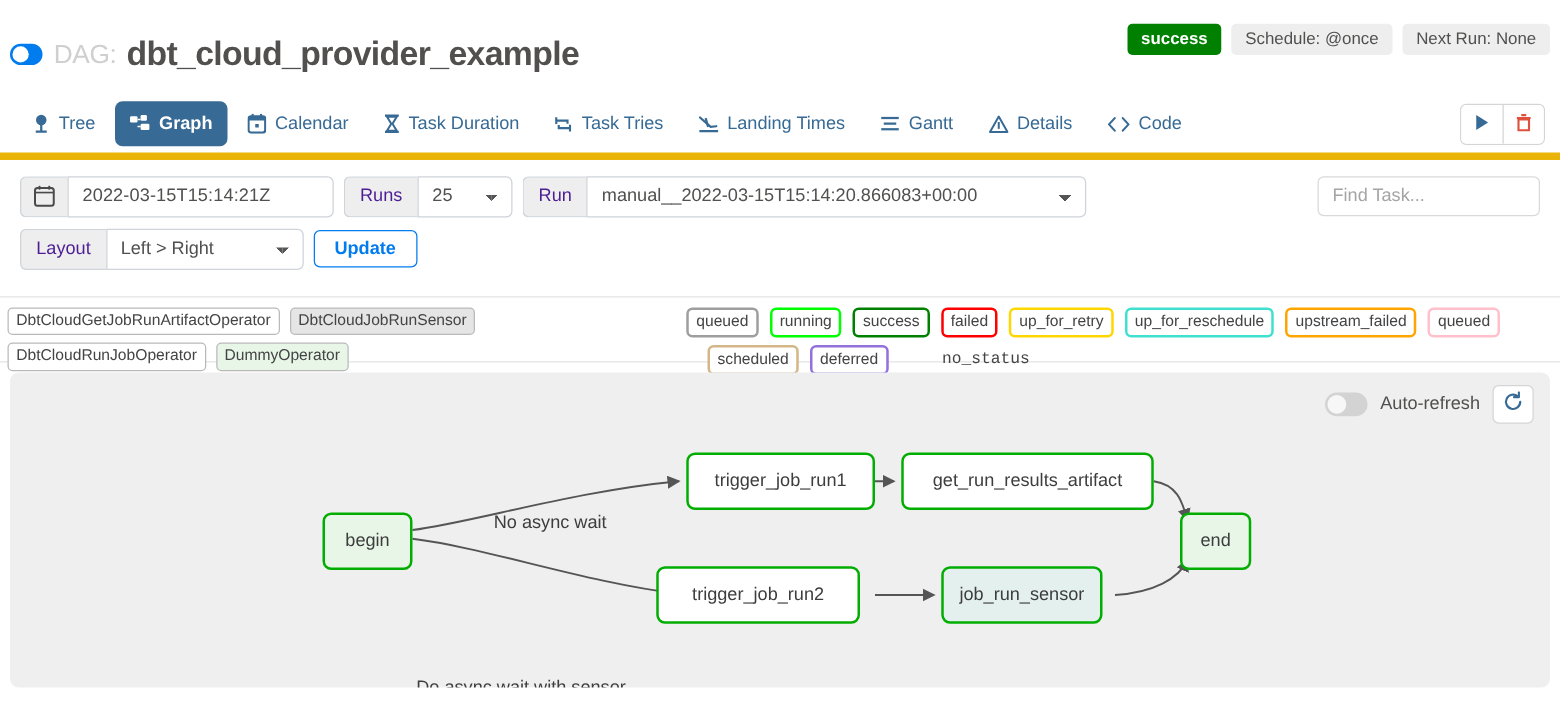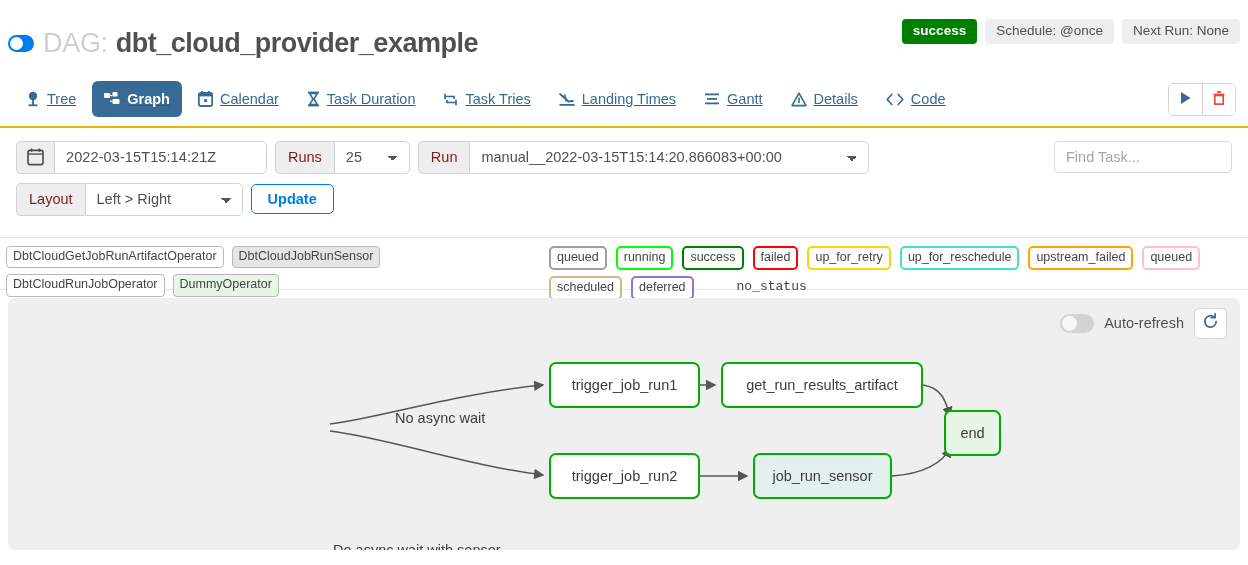--- a/index.html
+++ b/index.html
@@ -36,21 +36,21 @@
   }
   .pause-toggle::after {
     content: "";
     position: absolute;
     left: 2px; top: 2px;
     width: 13px; height: 13px;
     border-radius: 50%;
     background: #ffffff;
   }
   .dag-label {
-    font-size: 27px;
+    font-size: 21px;
     color: #cfcfcf;
     font-weight: 400;
     letter-spacing: -0.3px;
   }
   .dag-name {
     font-size: 27px;
     color: #51504f;
     font-weight: bold;
     margin-left: 8px;
     letter-spacing: -0.5px;
@@ -76,23 +76,22 @@
   .badge.success-badge {
     background: #008000;
     color: #ffffff;
     font-weight: bold;
   }
 
   
   .navbar {
     position: relative;
     height: 58px;
-    border-bottom: 2px solid #eab308;
+    border-bottom: 6px solid #eab308;
     padding: 0 14px;
-    text-decoration: underline;
   }
   .tabs {
     display: flex;
     align-items: center;
     gap: 4px;
     height: 58px;
   }
   .tab {
     display: flex;
     align-items: center;
@@ -145,21 +144,21 @@
     margin-bottom: 9px;
   }
   .filter-row:last-child { margin-bottom: 0; }
 
   .ctrl-group { display: flex; align-items: stretch; }
   .addon {
     background: #eeeeee;
     border: 1px solid #ced4da;
     padding: 6px 12px;
     font-size: 14.5px;
-    color: #7f1d1d;
+    color: #4c1d95;
     display: flex;
     align-items: center;
     line-height: 1.3;
   }
   .addon.left  { border-radius: 5px 0 0 5px; border-right: none; }
   .ctrl {
     border: 1px solid #ced4da;
     background: #ffffff;
     padding: 6px 11px;
     font-size: 14.5px;
@@ -540,21 +539,21 @@
   </div>
   <div class="legend-states">
     <span class="state-pill" style="border-color: rgb(158, 158, 158);">queued</span>
     <span class="state-pill" style="border-color: rgb(0, 255, 0);">running</span>
     <span class="state-pill" style="border-color: rgb(0, 128, 0);">success</span>
     <span class="state-pill" style="border-color: rgb(255, 0, 0);">failed</span>
     <span class="state-pill" style="border-color: rgb(255, 215, 0);">up_for_retry</span>
     <span class="state-pill" style="border-color: rgb(64, 224, 208);">up_for_reschedule</span>
     <span class="state-pill" style="border-color: rgb(255, 165, 0);">upstream_failed</span>
     <span class="state-pill" style="border-color: rgb(255, 192, 203);">queued</span>
-    <span class="state-pill" style="border-color: rgb(211, 183, 135);">scheduled</span>
+    <span class="state-pill" style="border-color: rgb(211, 183, 135); margin-left: 17px;">scheduled</span>
     <span class="state-pill" style="border-color: rgb(147, 112, 219);">deferred</span>
     <span class="state-plain">no_status</span>
   </div>
 </div>
 
 <div class="graph-panel">
   <div class="refresh-area">
     <div class="switch"></div>
     <span class="refresh-label">Auto-refresh</span>
     <button class="refresh-btn">
@@ -575,30 +574,33 @@
         </marker>
       </defs>
       <path d="M322,126 C370,120 450,95 535,87" fill="none" stroke="#555" stroke-width="1.5" marker-end="url(#arrow)"></path>
       <path d="M322,133 C380,140 460,168 535,177" fill="none" stroke="#555" stroke-width="1.5" marker-end="url(#arrow)"></path>
       <path d="M692,87 L707,87" fill="none" stroke="#555" stroke-width="1.5" marker-end="url(#arrow)"></path>
       <path d="M915,87 C935,90 938,105 942,118" fill="none" stroke="#555" stroke-width="1.5" marker-end="url(#arrow)"></path>
       <path d="M692,178 L739,178" fill="none" stroke="#555" stroke-width="1.5" marker-end="url(#arrow)"></path>
       <path d="M884,178 C915,176 935,165 942,150" fill="none" stroke="#555" stroke-width="1.5" marker-end="url(#arrow)"></path>
     </svg>
 
+    <div class="node dummy" style="left:250px; top:112px; width:72px; height:46px;">
+      <span>begin</span>
+    </div>
     <div class="node" style="left:541px; top:64px; width:151px; height:46px;">
       <span>trigger_job_run1</span>
     </div>
     <div class="node" style="left:713px; top:64px; width:202px; height:46px;">
       <span>get_run_results_artifact</span>
     </div>
-    <div class="node" style="left:541px; top:155px; width:151px; height:46px;">
+    <div class="node" style="left:517px; top:155px; width:163px; height:46px;">
       <span>trigger_job_run2</span>
     </div>
-    <div class="node sensor" style="left:745px; top:155px; width:139px; height:46px;">
+    <div class="node sensor" style="left:745px; top:155px; width:129px; height:46px;">
       <span>job_run_sensor</span>
     </div>
     <div class="node dummy" style="left:936px; top:112px; width:57px; height:46px;">
       <span>end</span>
     </div>
 
     <div class="edge-label" style="left:387px; top:112px;">No async wait</div>
     <div class="edge-label" style="left:325px; top:204px;margin-top:40px;">Do async wait with sensor</div>
   </div>
 </div>

